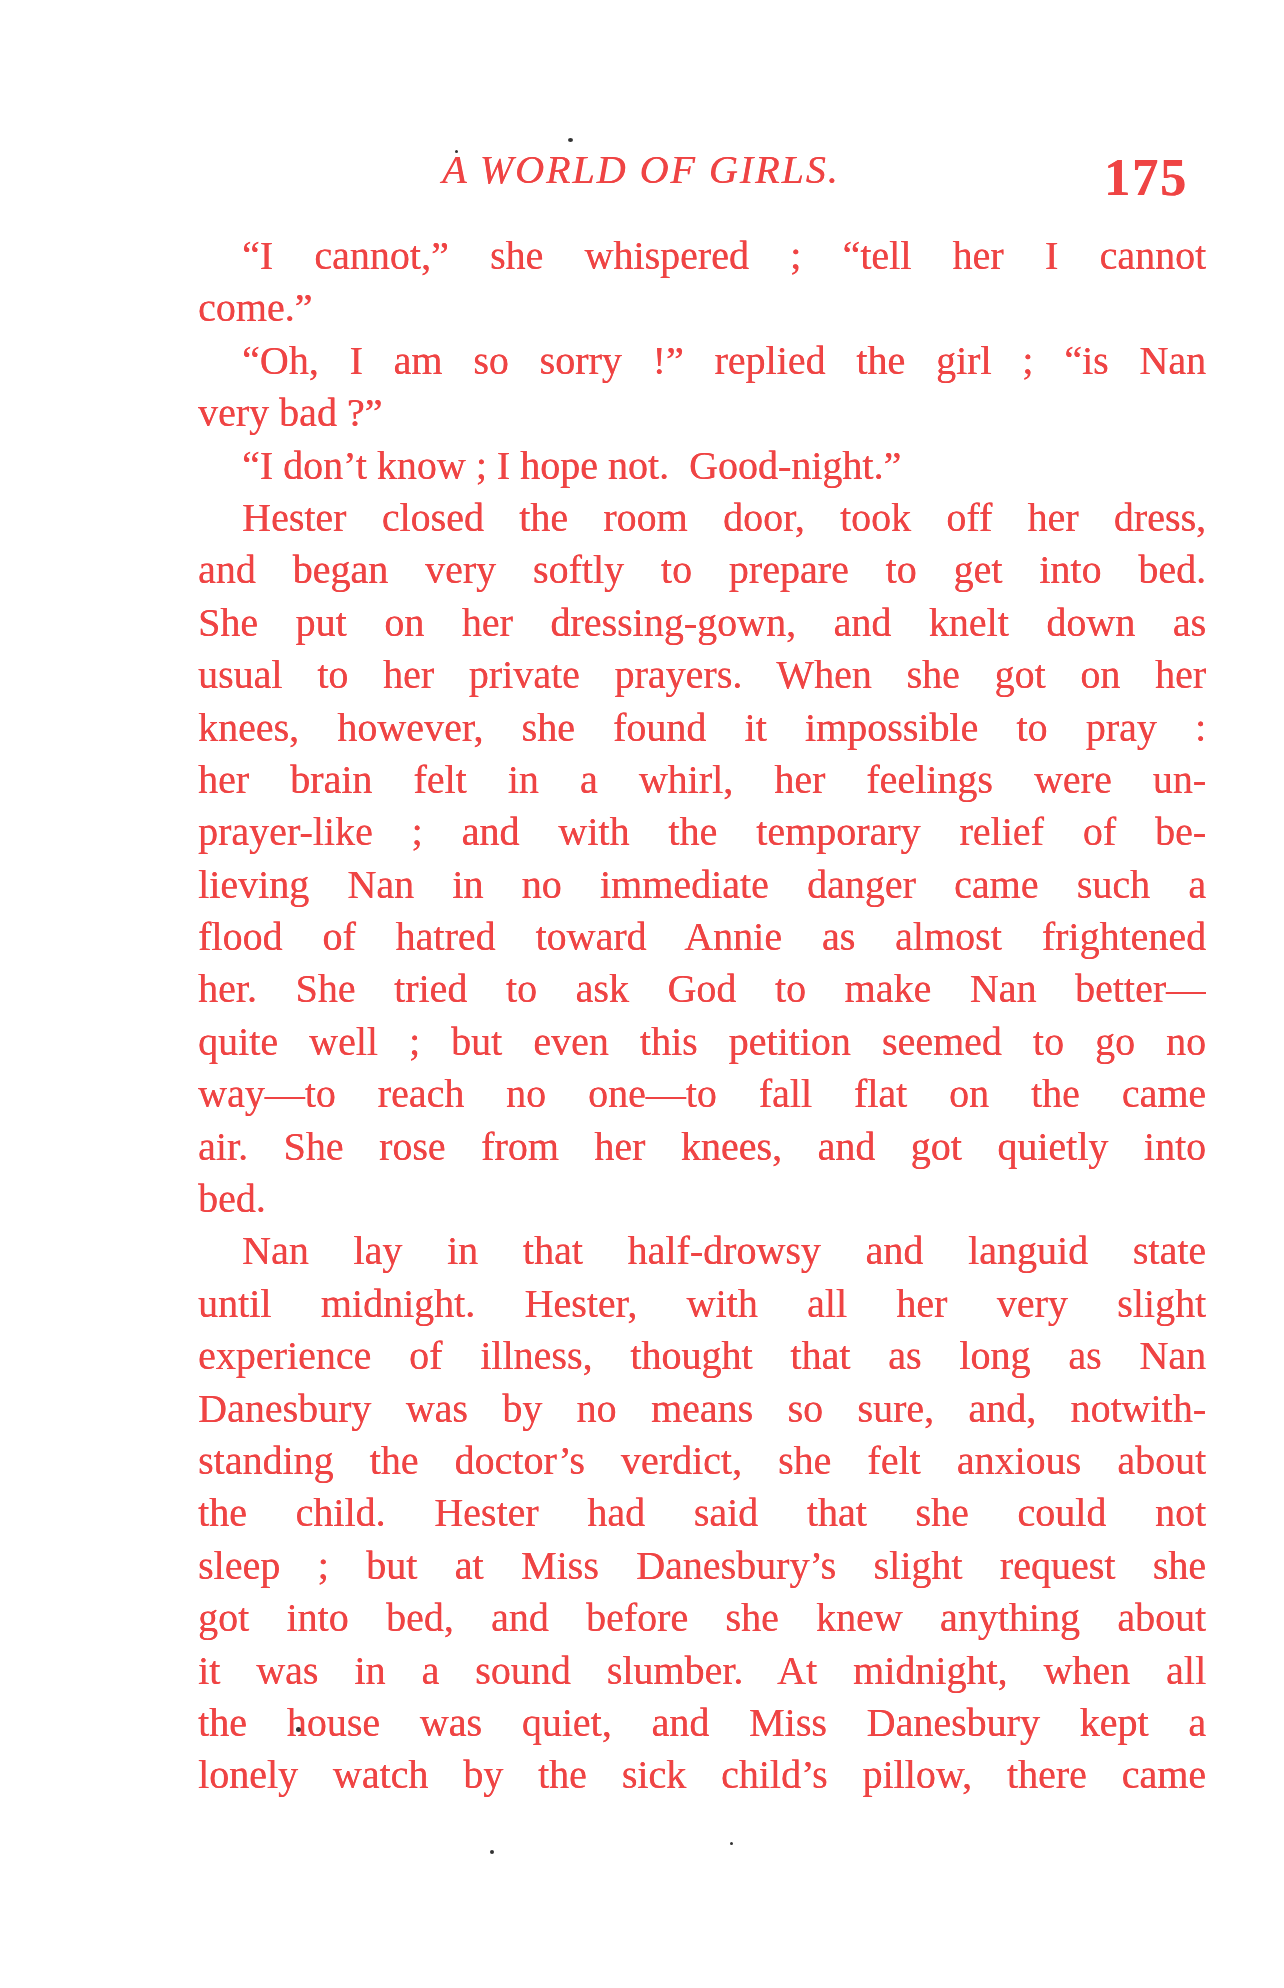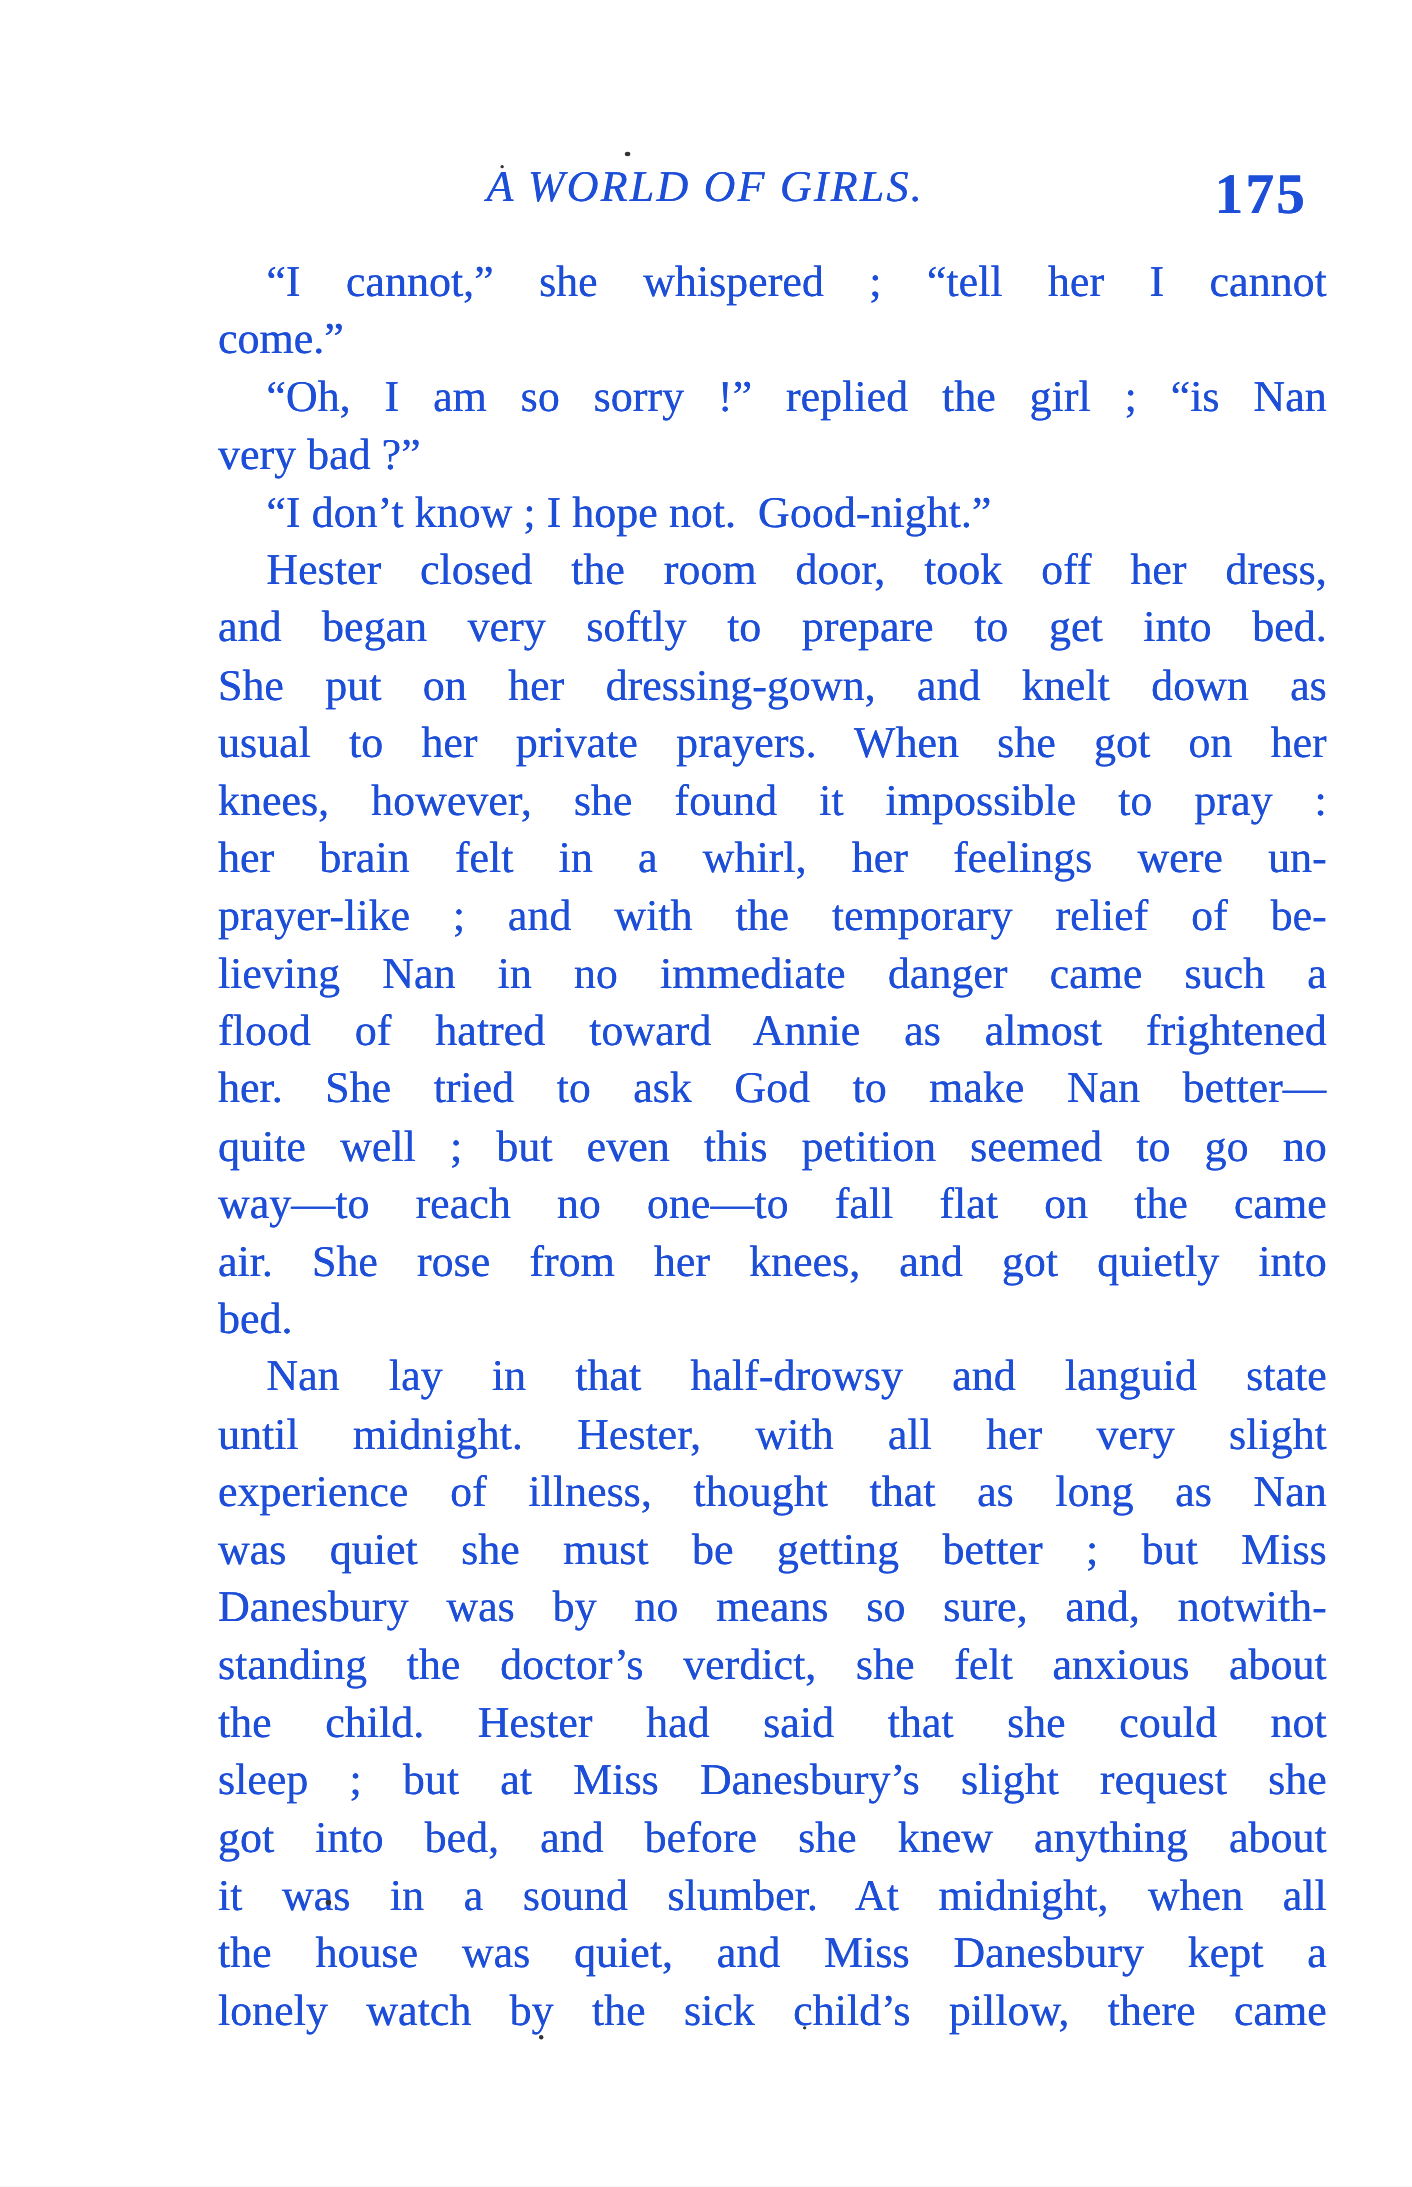--- a/index.html
+++ b/index.html
@@ -7,21 +7,21 @@
     padding: 0;
     background: #e8e8e8;
   }
   .page {
     position: relative;
     width: 1284px;
     height: 1988px;
     background: #ffffff;
     overflow: hidden;
     font-family: "Liberation Serif", "DejaVu Serif", serif;
-    color: #1d4ed8;
+    color: #ef4444;
   }
   .header-title {
     position: absolute;
     left: 442px;
     top: 146px;
     font-style: italic;
     font-size: 40px;
     letter-spacing: 2px;
     white-space: nowrap;
     text-shadow: 0.4px 0 currentColor;
@@ -87,21 +87,20 @@
       <div class="line">lieving Nan in no immediate danger came such a</div>
       <div class="line">flood of hatred toward Annie as almost frightened</div>
       <div class="line">her.  She tried to ask God to make Nan better—</div>
       <div class="line">quite well ; but even this petition seemed to go no</div>
       <div class="line">way—to reach no one—to fall flat on the came</div>
       <div class="line">air.  She rose from her knees, and got quietly into</div>
       <div class="line end">bed.</div>
       <div class="line first">Nan lay in that half-drowsy and languid state</div>
       <div class="line">until midnight.  Hester, with all her very slight</div>
       <div class="line">experience of illness, thought that as long as Nan</div>
-      <div class="line">was quiet she must be getting better ; but Miss</div>
       <div class="line">Danesbury was by no means so sure, and, notwith-</div>
       <div class="line">standing the doctor’s verdict, she felt anxious about</div>
       <div class="line">the child.  Hester had said that she could not</div>
       <div class="line">sleep ; but at Miss Danesbury’s slight request she</div>
       <div class="line">got into bed, and before she knew anything about</div>
       <div class="line">it was in a sound slumber.  At midnight, when all</div>
       <div class="line">the house was quiet, and Miss Danesbury kept a</div>
       <div class="line">lonely watch by the sick child’s pillow, there came</div>
     </div>
 

